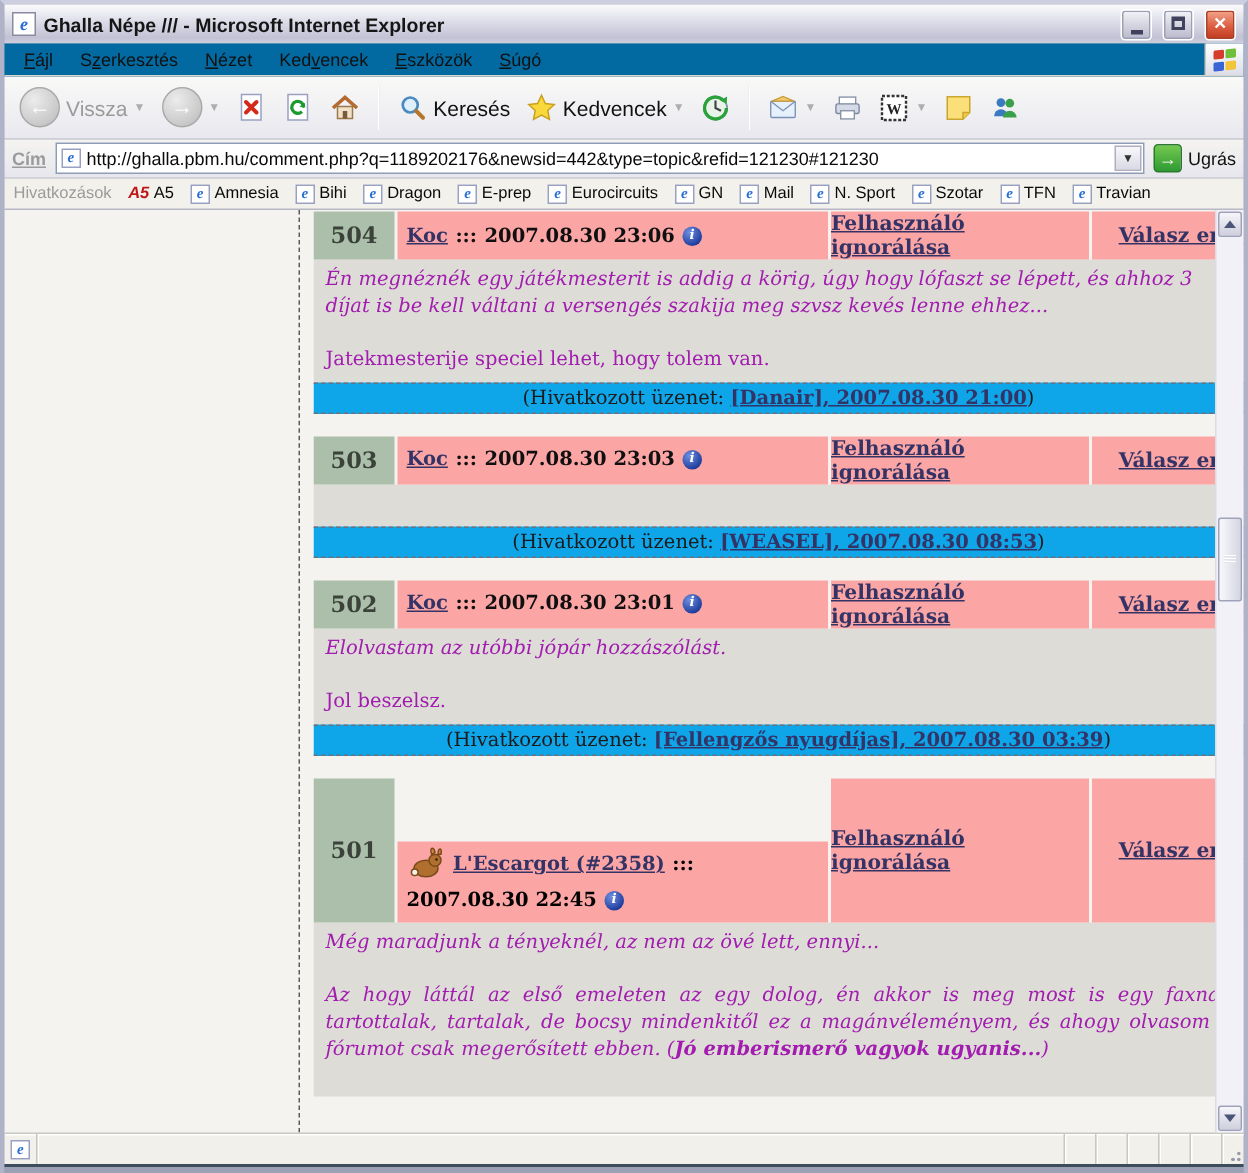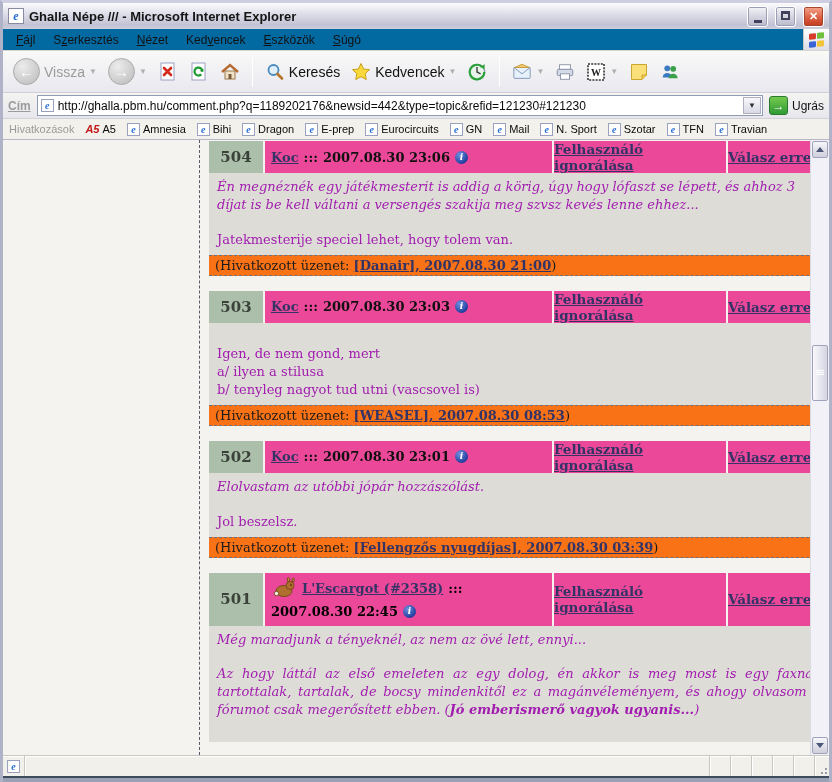--- a/index.html
+++ b/index.html
@@ -73,40 +73,40 @@
   .a5-logo { font:bold italic 11px "Liberation Sans",sans-serif; color:#c01818; }
 
   
   .content { flex:1 1 auto; background:#f4f3ef; position:relative; overflow:hidden; display:flex; }
   .leftcol { width:197px; flex:0 0 auto; border-right:1px dashed #5a5a66; }
   .posts { width:700px; margin-left:9px; padding-top:1px; overflow:hidden; }
   .post { margin-bottom:15px; }
   .post-header { display:grid; grid-template-columns:54px 1fr 172px 101px; gap:2px; }
   .num-cell { background:#abbfab; display:flex; align-items:center; justify-content:center;
     font:bold 15px "DejaVu Serif",serif; color:#3a423a; min-height:22px; }
-  .hdr-cell { background:#ec4899; min-height:22px; }
+  .hdr-cell { background:#fca5a5; min-height:22px; }
   .author-cell { display:flex; align-items:center; gap:5px; padding:1px 6px;
     font:bold 13px "DejaVu Serif",serif; color:#101010; flex-wrap:wrap; }
   .navy-link { color:#333366; font-weight:bold; text-decoration:underline;
     font-family:"DejaVu Serif",serif; cursor:pointer; }
-  .center-cell { display:flex; align-items:center; justify-content:flex-start;
+  .center-cell { display:flex; align-items:center; justify-content:flex-end;
     font-size:13.5px; font-family:"DejaVu Serif",serif; }
   .info-dot { width:13px; height:13px; border-radius:50%;
     background:radial-gradient(circle at 35% 30%, #6f8fe0, #1c3a9a 75%);
     color:#fff; font:bold italic 9px "DejaVu Serif",serif; text-align:center; line-height:13px;
     display:inline-block; flex:0 0 auto; }
   .post-body { background:#dddcd7; margin-top:0; padding:5px 8px 6px;
     font:13px/1.38 "DejaVu Serif",serif; color:#a21caf; }
   .quote { font-style:italic; }
   .para-gap { height:17px; }
   .prelines { white-space:pre-line; }
   .just { text-align:justify; }
-  .post-ref { background:#f97316; border-top:1px dashed #70707a; border-bottom:1px dashed #70707a;
-    text-align:left; padding:2px 6px; font:13px "DejaVu Serif",serif; color:#1b1b1b; }
-  .author-2l { display:block; padding:3px 6px; font:bold 13px "DejaVu Serif",serif; }
+  .post-ref { background:#0ea5e9; border-top:1px dashed #70707a; border-bottom:1px dashed #70707a;
+    text-align:center; padding:2px 6px; font:13px "DejaVu Serif",serif; color:#1b1b1b; }
+  .author-2l { display:block; padding:3px 6px; font:bold 13px "DejaVu Serif",serif;margin-top:42px; }
   .author-2l .row { display:flex; align-items:center; gap:5px; min-height:22px; }
 
   
   .smiley { display:inline-block; vertical-align:-2px; margin-left:3px; }
 
   
   .scrollbar { position:absolute; right:0; top:0; bottom:0; width:19px;
     background:#f2f1f7; border-left:1px solid #dcdce4; }
   .sb-btn { position:absolute; left:1px; right:1px; height:17px;
     background:linear-gradient(#f6f6fa,#cfcfdd); border:1px solid #9fa2bb; border-radius:2px;
@@ -393,23 +393,20 @@
           </div>
           <div class="hdr-cell center-cell">
             <a class="navy-link">Felhasználó ignorálása</a>
           </div>
           <div class="hdr-cell center-cell">
             <a class="navy-link">Válasz erre</a>
           </div>
         </div>
         <div class="post-body">
           <div class="para-gap"></div>
-          <div class="prelines">Igen, de nem gond, mert
-a/ ilyen a stilusa
-b/ tenyleg nagyot tud utni (vascsovel is)</div>
         </div>
         <div class="post-ref">
           <span>(Hivatkozott üzenet: </span><a class="navy-link">[WEASEL], 2007.08.30 08:53</a><span>)</span>
         </div>
       </div>
 
       <div class="post">
         <div class="post-header">
           <div class="num-cell">502</div>
           <div class="hdr-cell author-cell">

